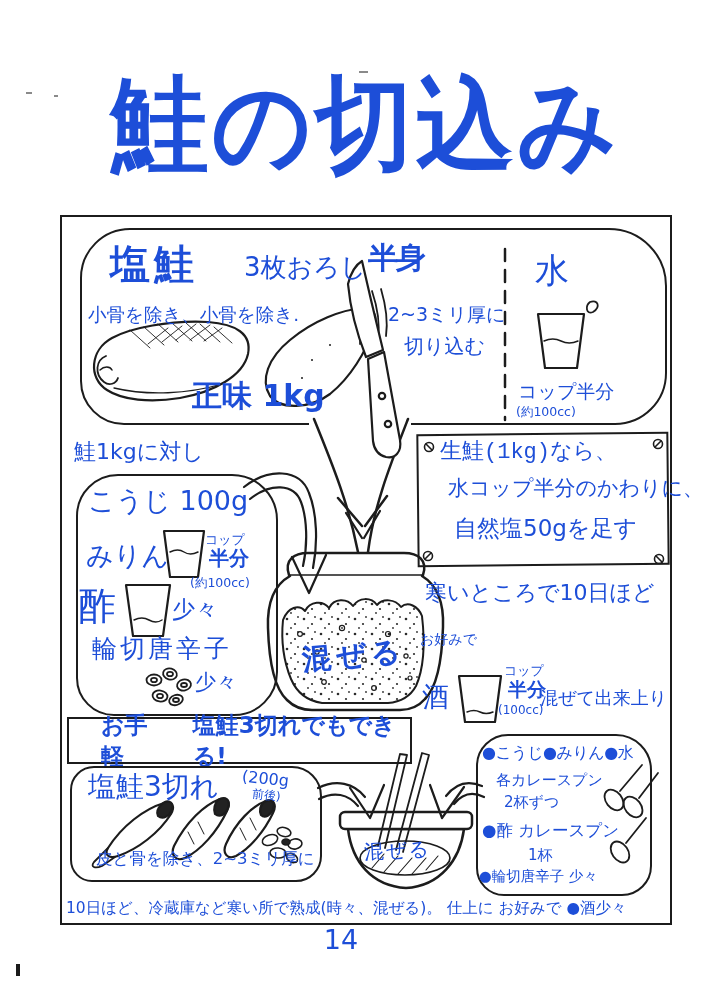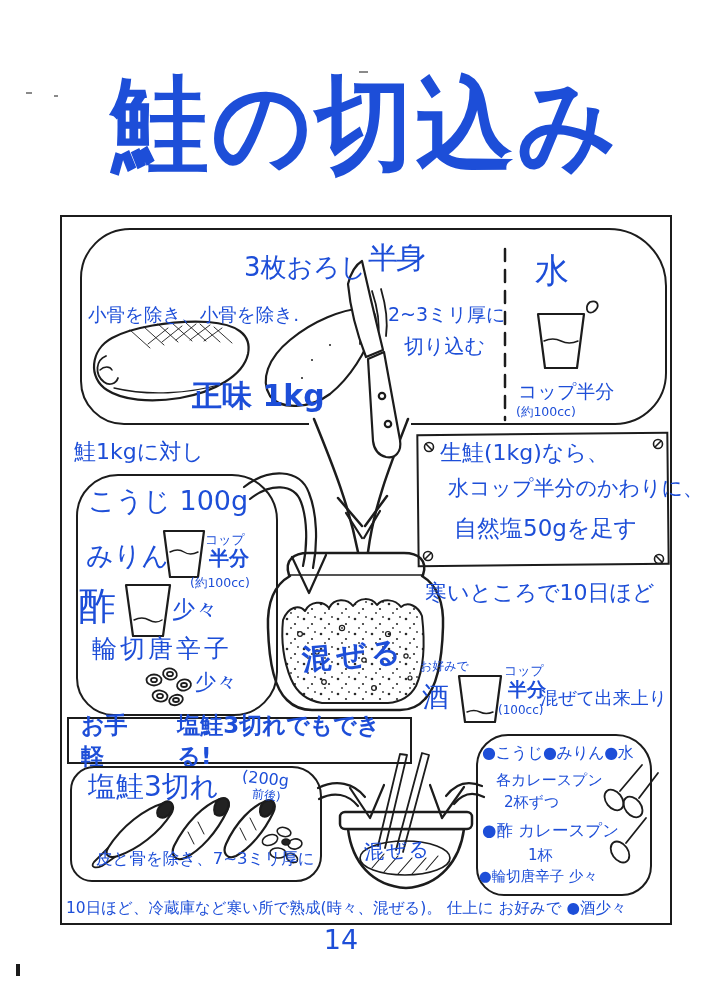--- a/index.html
+++ b/index.html
@@ -5,21 +5,21 @@
   html,body{margin:0;padding:0;background:#fff;}
   .page{position:relative;width:707px;height:1000px;background:#ffffff;overflow:hidden;
         font-family:"DejaVu Sans","Liberation Sans",sans-serif;color:#1d4ed8;margin-left:12px;}
   .title{position:absolute;top:70px;left:0;width:707px;text-align:center;z-index:4;
          font-family:"DejaVu Serif","Liberation Serif",serif;font-weight:900;
          font-size:98px;line-height:1.1;letter-spacing:3px;transform:scaleY(1.05);}
   .box{position:absolute;border:2.5px solid #1c1c1c;box-sizing:border-box;z-index:1;background:transparent;}
   .t{position:absolute;white-space:nowrap;line-height:1.08;z-index:4;}
   svg.art{position:absolute;left:0;top:0;z-index:3;pointer-events:none;}
   svg.art *{vector-effect:non-scaling-stroke;}
-  .banner{display:flex;align-items:center;padding-left:12px;gap:28px;font-size:23px;font-weight:bold;}
+  .banner{display:flex;align-items:center;padding-left:32px;gap:28px;font-size:23px;font-weight:bold;}
   .pagenum{position:absolute;top:924px;left:0;width:658px;text-align:center;font-size:27px;z-index:4;}
   .mark{position:absolute;background:#8a8a8a;z-index:2;}
 </style>
 </head>
 <body>
 
 <div class="page">
 
   <div class="mark" style="left:14px;top:92px;width:6px;height:2px;"></div>
   <div class="mark" style="left:42px;top:95px;width:4px;height:2px;"></div>
@@ -206,59 +206,60 @@
     <g stroke-width="1.8">
       <ellipse cx="602" cy="800" rx="8" ry="11.5" transform="rotate(-38 602 800)"></ellipse>
       <path d="M 608 791 L 630 765"></path>
       <ellipse cx="621" cy="807" rx="8" ry="11.5" transform="rotate(-38 621 807)"></ellipse>
       <path d="M 627 798 L 646 773"></path>
       <ellipse cx="608" cy="852" rx="8" ry="11.5" transform="rotate(-35 608 852)"></ellipse>
       <path d="M 614 843 L 634 818"></path>
     </g>
   </svg>
 
+  <div class="t" style="left:98px;top:243px;font-size:40px;font-weight:bold;letter-spacing:4px;">塩鮭</div>
   <div class="t" style="left:232px;top:253px;font-size:26px;">3枚おろし</div>
-  <div class="t" style="left:356px;top:242px;font-size:30px;font-weight:normal;letter-spacing:-2px;">半身</div>
+  <div class="t" style="left:356px;top:242px;font-size:30px;font-weight:bold;letter-spacing:-2px;">半身</div>
   <div class="t" style="left:76px;top:305px;font-size:18.5px;">小骨を除き、小骨を除き.</div>
   <div class="t" style="left:376px;top:304px;font-size:19px;">2~3ミリ厚に</div>
   <div class="t" style="left:392px;top:336px;font-size:20px;">切り込む</div>
   <div class="t" style="left:180px;top:380px;font-size:30px;font-weight:bold;">正味 1kg</div>
   <div class="t" style="left:523px;top:252px;font-size:34px;">水</div>
   <div class="t" style="left:506px;top:381px;font-size:19px;">コップ半分</div>
   <div class="t" style="left:504px;top:405px;font-size:12.5px;">(約100cc)</div>
 
   <div class="t" style="left:62px;top:440px;font-size:22px;">鮭1kgに対し</div>
   <div class="t" style="left:76px;top:486px;font-size:27px;">こうじ 100g</div>
   <div class="t" style="left:74px;top:541px;font-size:27px;">みりん</div>
   <div class="t" style="left:193px;top:533px;font-size:13px;">コップ</div>
   <div class="t" style="left:197px;top:548px;font-size:20px;font-weight:bold;">半分</div>
   <div class="t" style="left:178px;top:576px;font-size:12.5px;">(約100cc)</div>
   <div class="t" style="left:66px;top:586px;font-size:38px;">酢</div>
   <div class="t" style="left:160px;top:597px;font-size:23px;">少々</div>
   <div class="t" style="left:68px;top:635px;font-size:25px;letter-spacing:3px;padding-left:12px;">輪切唐辛子</div>
   <div class="t" style="left:183px;top:671px;font-size:21px;">少々</div>
 
-  <div class="t" style="left:428px;top:441px;font-size:22px;">生鮭(1kg)なら、</div>
+  <div class="t" style="left:428px;top:441px;font-size:22px;font-family:Liberation Mono, monospace;">生鮭(1kg)なら、</div>
   <div class="t" style="left:436px;top:477px;font-size:21px;">水コップ半分のかわりに、</div>
   <div class="t" style="left:442px;top:516px;font-size:23px;">自然塩50gを足す</div>
 
   <div class="t" style="left:290px;top:640px;font-size:29px;letter-spacing:5px;transform:rotate(-5deg);font-weight:bold;">混ぜる</div>
 
   <div class="t" style="left:413px;top:581px;font-size:22px;">寒いところで10日ほど</div>
-  <div class="t" style="left:408px;top:660px;font-size:12px;">お好みで</div>
+  <div class="t" style="left:408px;top:632px;font-size:14px;">お好みで</div>
   <div class="t" style="left:410px;top:682px;font-size:27px;">酒</div>
   <div class="t" style="left:492px;top:664px;font-size:13px;">コップ</div>
   <div class="t" style="left:496px;top:679px;font-size:19px;font-weight:bold;">半分</div>
   <div class="t" style="left:486px;top:704px;font-size:12px;">(100cc)</div>
   <div class="t" style="left:528px;top:688px;font-size:18px;">混ぜて出来上り</div>
 
   <div class="t" style="left:76px;top:772px;font-size:28px;">塩鮭3切れ</div>
   <div class="t" style="left:230px;top:770px;font-size:16px;transform:rotate(6deg);">(200g</div>
   <div class="t" style="left:240px;top:789px;font-size:12px;transform:rotate(6deg);">前後)</div>
-  <div class="t" style="left:84px;top:850px;font-size:16.5px;">皮と骨を除き、7~3ミリ厚に</div>
+  <div class="t" style="left:84px;top:850px;font-size:16.5px;">皮と骨を除き、2~3ミリ厚に</div>
   <div class="t" style="left:352px;top:840px;font-size:20px;letter-spacing:2px;transform:rotate(-3deg);">混ぜる</div>
 
   <div class="t" style="left:470px;top:744px;font-size:16px;letter-spacing:-0.5px;">●こうじ●みりん●水</div>
   <div class="t" style="left:484px;top:772px;font-size:15px;">各カレースプン</div>
   <div class="t" style="left:492px;top:794px;font-size:15px;">2杯ずつ</div>
   <div class="t" style="left:470px;top:822px;font-size:16.5px;">●酢 カレースプン</div>
   <div class="t" style="left:516px;top:847px;font-size:15px;">1杯</div>
   <div class="t" style="left:467px;top:869px;font-size:14.5px;">●輪切唐辛子 少々</div>
 
   <div class="t" style="left:54px;top:900px;font-size:15.5px;">10日ほど、冷蔵庫など寒い所で熟成(時々、混ぜる)。 仕上に お好みで ●酒少々</div>

